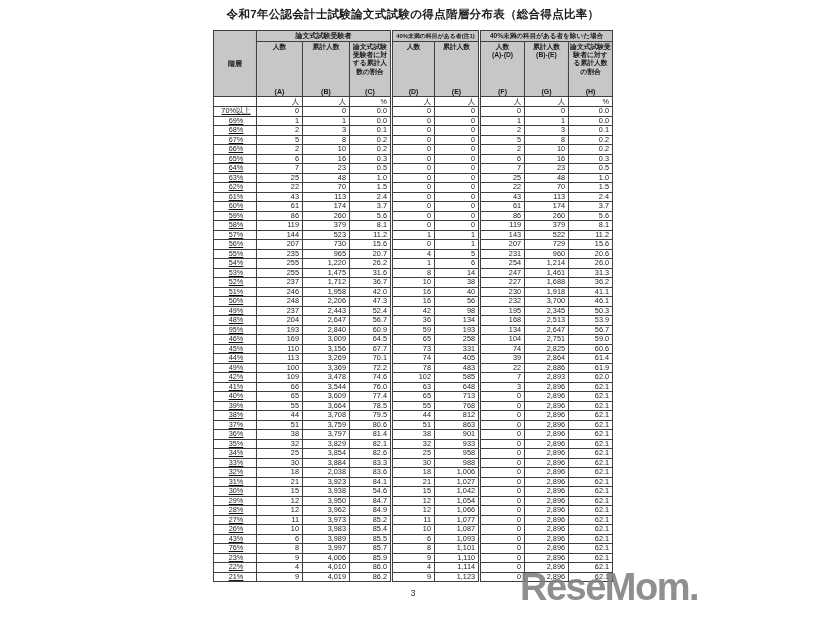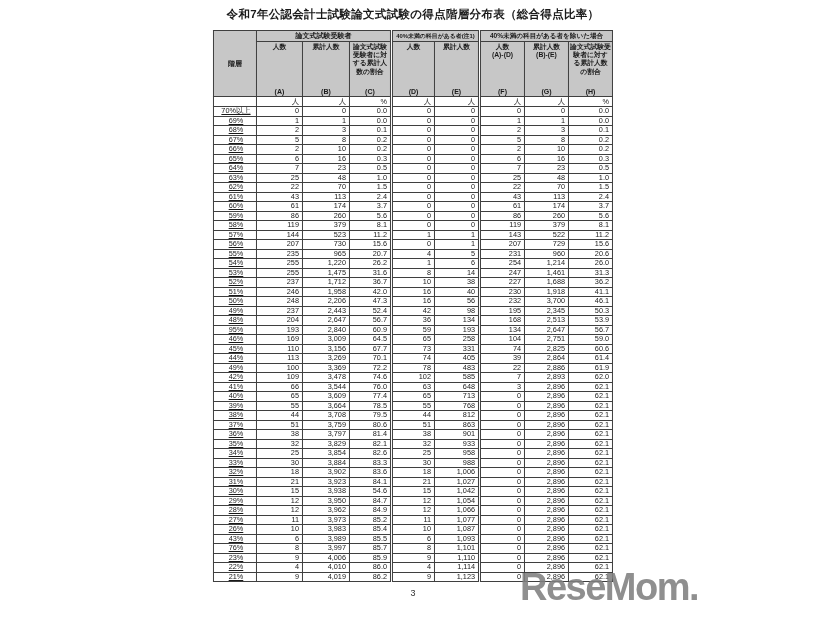--- a/index.html
+++ b/index.html
@@ -607,21 +607,21 @@
           <td class="num">83.3</td>
           <td class="num gb">30</td>
           <td class="num">988</td>
           <td class="num gb">0</td>
           <td class="num">2,896</td>
           <td class="num">62.1</td>
         </tr>
         <tr>
           <td class="tier">32%</td>
           <td class="num">18</td>
-          <td class="num">3,902</td>
+          <td class="num">2,038</td>
           <td class="num">83.6</td>
           <td class="num gb">18</td>
           <td class="num">1,006</td>
           <td class="num gb">0</td>
           <td class="num">2,896</td>
           <td class="num">62.1</td>
         </tr>
         <tr>
           <td class="tier">31%</td>
           <td class="num">21</td>

